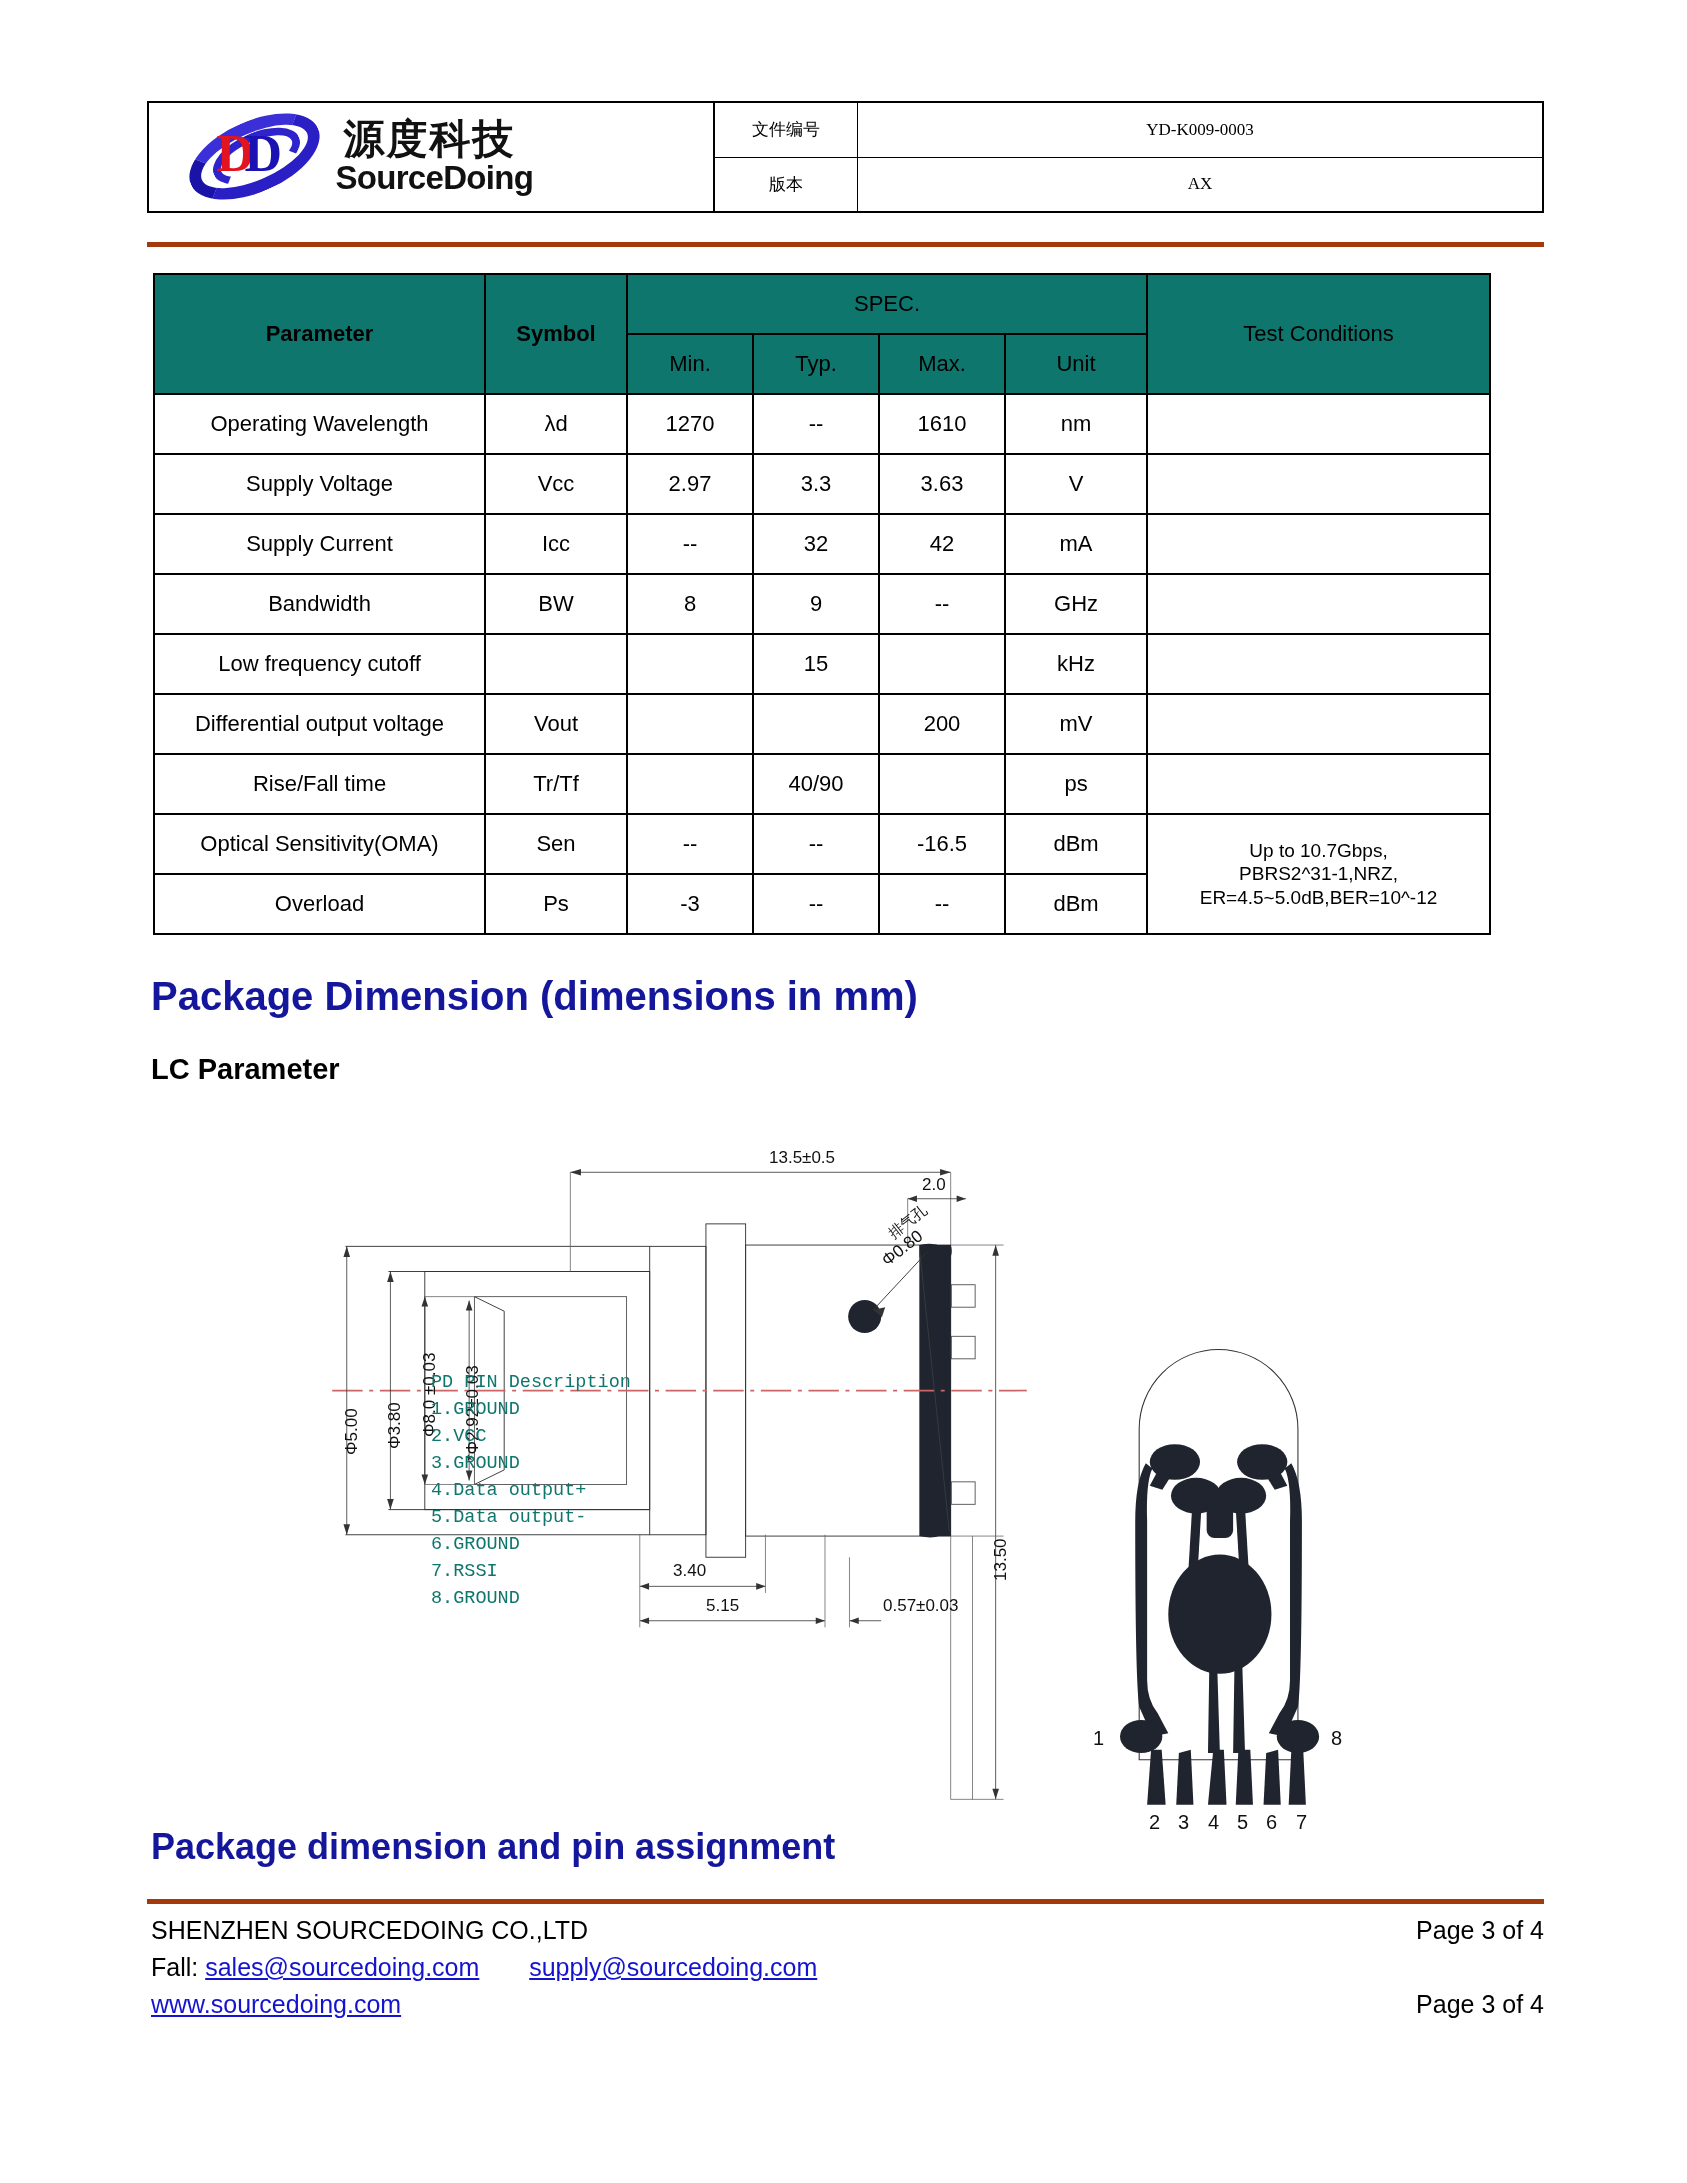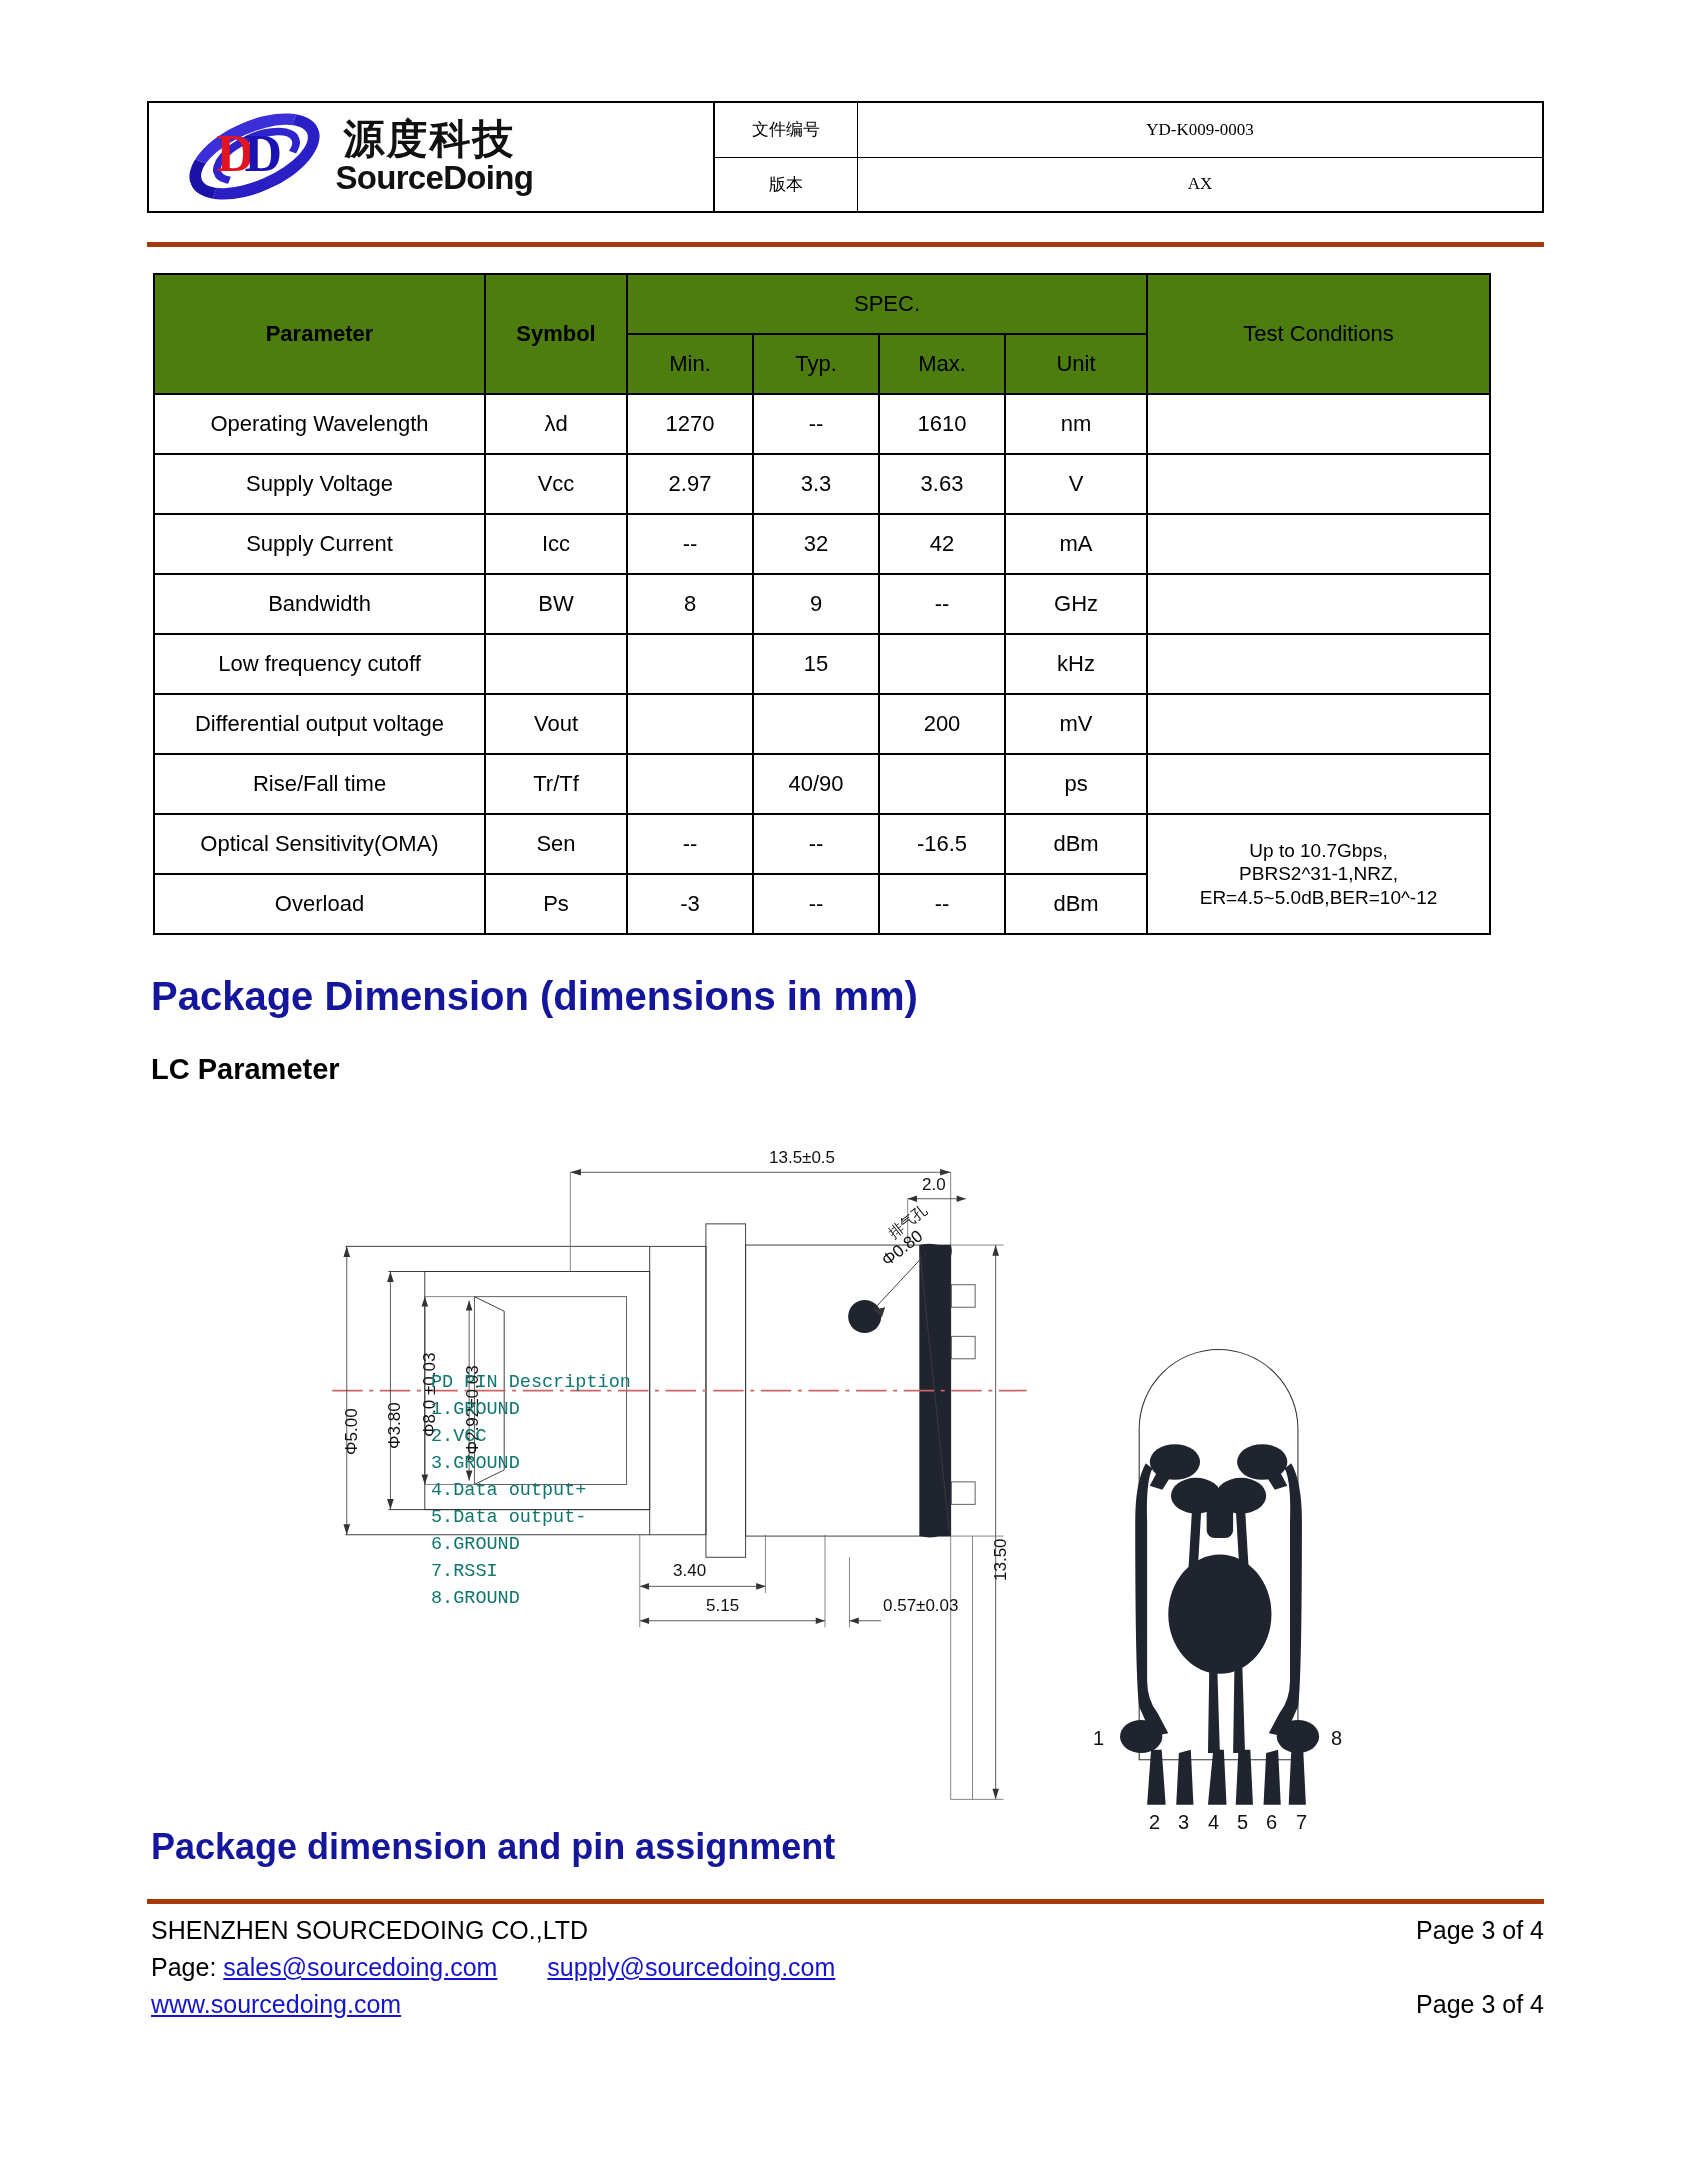--- a/index.html
+++ b/index.html
@@ -175,21 +175,21 @@
     border: 2px solid #000;
     text-align: center;
     vertical-align: middle;
     font-size: 22px;
     font-family: "Liberation Sans", sans-serif;
     font-weight: normal;
     padding: 0;
     height: 58px;
   }
   .spec-table th {
-    background: #4d7c0f;
+    background: #0f766e;
     font-weight: bold;
   }
   .spec-table th.plain { font-weight: normal; }
   .col-param { width: 331px; }
   .col-sym   { width: 142px; }
   .col-min   { width: 126px; }
   .col-typ   { width: 126px; }
   .col-max   { width: 126px; }
   .col-unit  { width: 142px; }
   .col-test  { width: 343px; }
@@ -620,21 +620,21 @@
   <div class="h-main" id="pkg-pin-heading">Package dimension and pin assignment</div>
 
   <div class="rule-bottom"></div>
 
   <div class="footer">
     <div class="footer-line">
       <span>SHENZHEN SOURCEDOING CO.,LTD</span>
       <span class="pageno">Page 3 of 4</span>
     </div>
     <div class="footer-line">
-      <span class="fl-inline">Page:</span>
+      <span class="fl-inline">Fall:</span>
       <span class="link fl-inline">sales@sourcedoing.com</span>
       <span class="gap"></span>
       <span class="link fl-inline">supply@sourcedoing.com</span>
     </div>
     <div class="footer-line">
       <span class="link fl-inline">www.sourcedoing.com</span>
       <span class="pageno">Page 3 of 4</span>
     </div>
   </div>
 

